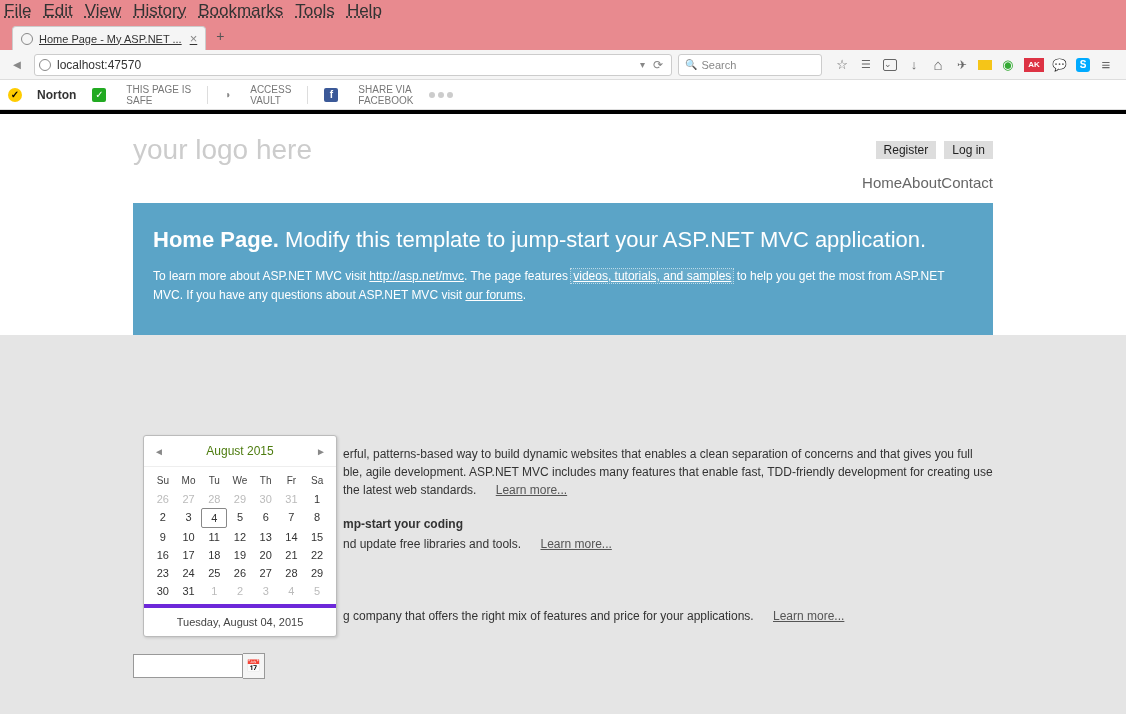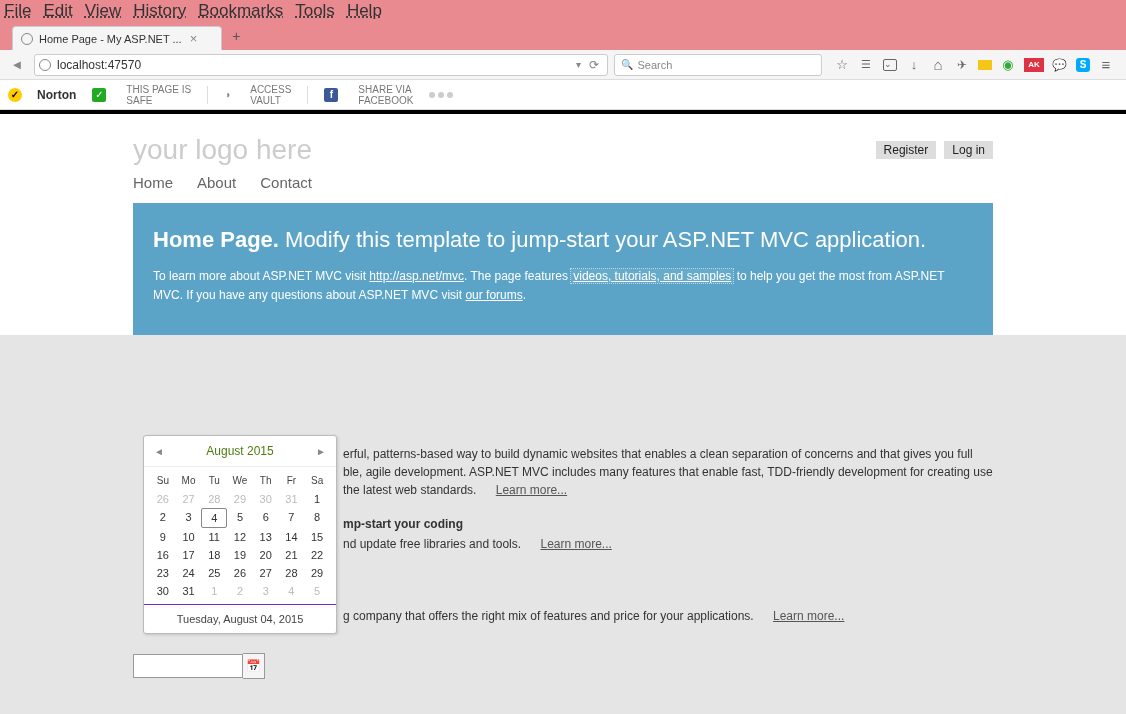--- a/index.html
+++ b/index.html
@@ -2,33 +2,33 @@
 <html><head>
 <meta charset="utf-8">
 <style>
 * { margin: 0; padding: 0; box-sizing: border-box; font-family: "Segoe UI", Arial, sans-serif; }
 body { background: #e5e5e5; width: 1126px; height: 714px; overflow: hidden; }
 
 
 .menubar { background: #e88a8f; height: 22px; display: flex; align-items: center; padding: 0 4px; font-size: 17px; color: #333; }
 .menubar span { margin-right: 12px; text-decoration: underline; text-decoration-style: dotted; cursor: pointer; }
 .tabstrip { background: #e88a8f; height: 28px; display: flex; align-items: flex-end; padding-left: 12px; }
-.tab { background: #f5f5f5; border-radius: 4px 4px 0 0; height: 24px; display: flex; align-items: center; padding: 0 24px 0 8px; font-size: 11px; color: #333; min-width: 160px; border: 1px solid #ccc; border-bottom: none; }
+.tab { background: #f5f5f5; border-radius: 4px 4px 0 0; height: 24px; display: flex; align-items: center; padding: 0 8px 0 8px; font-size: 11px; color: #333; min-width: 160px; border: 1px solid #ccc; border-bottom: none; text-decoration: underline; }
 .tab .globe { width: 12px; height: 12px; border: 1px solid #888; border-radius: 50%; margin-right: 6px; display: inline-block; }
 .tab-close { margin-left: auto; color: #888; font-size: 13px; padding-left: 8px; }
 .tab-plus { color: #555; font-size: 14px; padding: 0 10px; align-self: center; }
 
 .addrbar { background: #f5f5f5; height: 30px; display: flex; align-items: center; padding: 0 6px; gap: 6px; border-bottom: 1px solid #ddd; }
 .navbtn { width: 22px; height: 22px; display: flex; align-items: center; justify-content: center; color: #888; font-size: 13px; }
 .urlbox { flex: 1; display: flex; align-items: center; background: #fff; border: 1px solid #ccc; border-radius: 3px; height: 22px; padding: 0 4px; }
 .urlbox .globe { width: 12px; height: 12px; border: 1px solid #888; border-radius: 50%; margin-right: 6px; }
 .urlbox .urltext { font-size: 12px; color: #333; flex: 1; border: none; outline: none; }
 .urlbox .dropdown { color: #888; font-size: 10px; padding: 0 4px; }
 .urlbox .reload { color: #888; font-size: 12px; padding: 0 4px; }
-.searchbox { width: 208px; display: flex; align-items: center; background: #fff; border: 1px solid #ccc; border-radius: 3px; height: 22px; padding: 0 6px; font-size: 11px; color: #888; }
+.searchbox { width: 144px; display: flex; align-items: center; background: #fff; border: 1px solid #ccc; border-radius: 3px; height: 22px; padding: 0 6px; font-size: 11px; color: #888; }
 .searchbox::before { content: "🔍"; font-size: 10px; margin-right: 4px; }
 .toolbar-icons { display: flex; gap: 8px; align-items: center; padding: 0 6px; }
 .ticon { width: 16px; height: 16px; font-size: 13px; color: #666; display: flex; align-items: center; justify-content: center; }
 .ticon.star::before { content: "☆"; }
 .ticon.list::before { content: "☰"; font-size: 11px; }
 .ticon.pocket::before { content: "⌄"; border: 1px solid #666; border-radius: 2px; width: 12px; height: 10px; font-size: 9px; line-height: 8px; }
 .ticon.down::before { content: "↓"; font-weight: bold; }
 .ticon.home::before { content: "⌂"; font-size: 15px; }
 .ticon.paper::before { content: "✈"; font-size: 12px; }
 .ticon.yellow { background: #f5c518; width: 14px; height: 10px; }
@@ -50,21 +50,21 @@
 
 
 .blackbar { background: #000; height: 4px; }
 .page { background: #fff; padding: 20px 0 0 0; }
 .container { width: 860px; margin: 0 auto; }
 
 .header-row { display: flex; justify-content: space-between; align-items: center; }
 .logo { font-size: 28px; color: #ccc; font-weight: 300; }
 .auth-links { display: flex; gap: 8px; }
 .auth-links a { background: #ddd; padding: 2px 8px; font-size: 12px; color: #222; text-decoration: none; }
-.nav { display: flex; justify-content: flex-start; gap: 24px; padding: 8px 0 12px 0; }
+.nav { display: flex; justify-content: flex-end; padding: 8px 0 12px 0; }
 .nav a { color: #666; font-size: 15px; text-decoration: none; }
 
 .hero { background: #5ba4c7; color: #fff; padding: 24px 20px 30px 20px; position: relative; }
 .hero h1 { font-size: 22px; font-weight: 300; margin-bottom: 14px; }
 .hero h1 b { font-weight: bold; }
 .hero p { font-size: 12px; line-height: 1.6; }
 .hero a { color: #fff; }
 .hero a.boxed { padding: 0 2px; outline: 1px dotted rgba(255,255,255,0.6); background: rgba(255,255,255,0.08); }
 
 .page-body { background: #e5e5e5; padding: 110px 0 40px 0; position: relative; }
@@ -80,21 +80,21 @@
 .calendar { position: absolute; top: -10px; left: 10px; background: #fff; border: 1px solid #bbb; border-radius: 3px; width: 194px; box-shadow: 1px 1px 3px rgba(0,0,0,0.15); font-size: 11px; color: #333; }
 .cal-pointer { position: absolute; top: -10px; left: 16px; width: 18px; height: 18px; background: #5ba4c7; border-radius: 50% 50% 0 0; }
 .cal-header { display: flex; align-items: center; justify-content: space-between; padding: 8px 10px; border-bottom: 1px solid #eee; }
 .cal-nav { color: #888; font-size: 10px; cursor: pointer; }
 .cal-title { color: #4d7c0f; font-size: 12px; }
 .cal-grid { display: grid; grid-template-columns: repeat(7, 1fr); text-align: center; padding: 4px 6px; }
 .cal-dayhead { font-size: 10px; color: #444; padding: 4px 0; }
 .cal-cell { padding: 3px 0; font-size: 11px; color: #333; }
 .cal-cell.other { color: #bbb; }
 .cal-cell.selected { border: 1px solid #888; border-radius: 2px; }
-.cal-footer { text-align: center; padding: 8px 0; font-size: 11px; color: #444; border-top: 1px solid #6d28d9; }
+.cal-footer { text-align: center; padding: 8px 0; font-size: 11px; color: #444; border-top: 4px solid #6d28d9; }
 </style>
 </head>
 <body>
 
 <div class="menubar">
   <span>File</span>
   <span>Edit</span>
   <span>View</span>
   <span>History</span>
   <span>Bookmarks</span>

